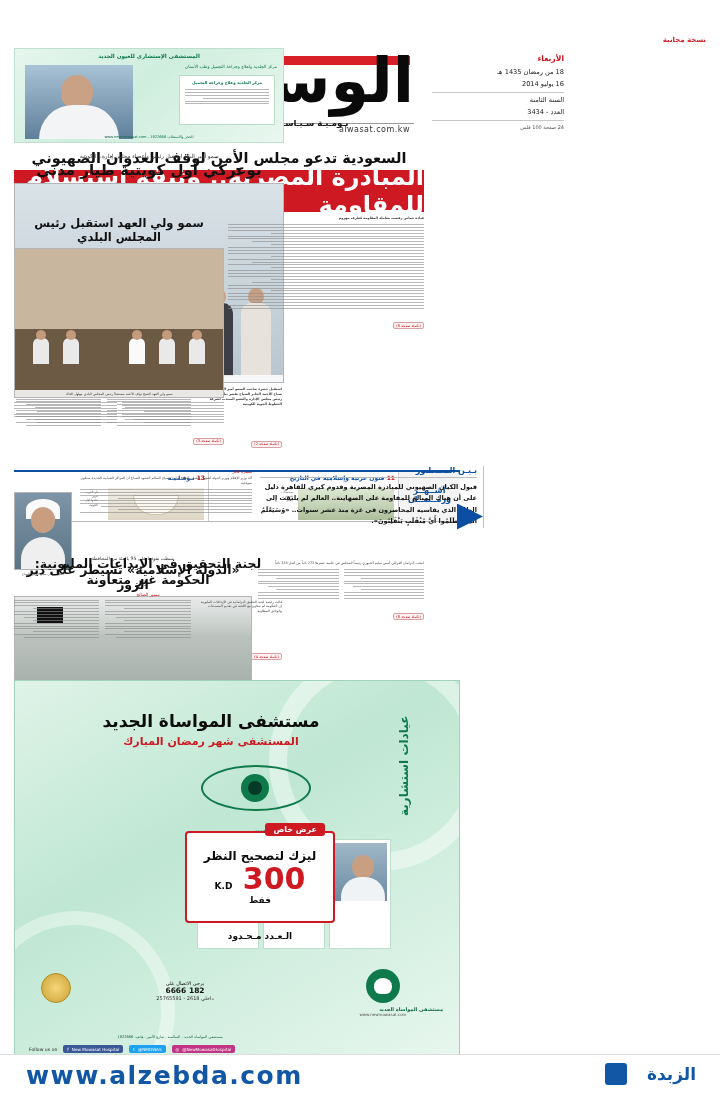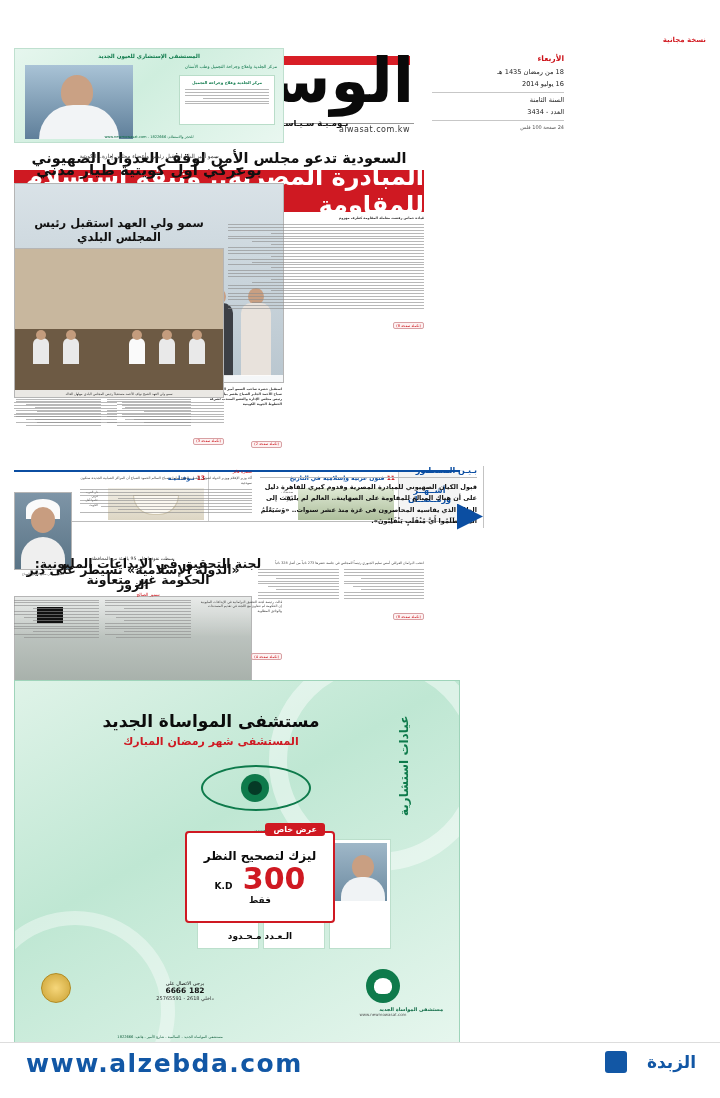--- a/index.html
+++ b/index.html
@@ -290,21 +290,21 @@
 
   
   .majlis { background: linear-gradient(#b9a48c,#8e7a63); position: relative; overflow: hidden; }
   .majlis .wall { position: absolute; top: 0; left: 0; right: 0; height: 58%; background: #c8b79e; }
   .majlis .chairs { position: absolute; bottom: 0; left: 0; right: 0; height: 46%; background: #6d5a44; }
   .majlis .p { position: absolute; bottom: 22%; width: 16px; height: 26px; background: #e9e9e9; border-radius: 6px 6px 0 0; }
   .majlis .p::before { content: ""; position: absolute; top: -8px; left: 3px; width: 10px; height: 10px; border-radius: 50%; background: #c49c7d; }
 
   
   .bottom-bar {
-    bottom: 16px; right: 0; left: 0; height: 40px; background: #fff;
+    bottom: 4px; right: 0; left: 0; height: 40px; background: #fff;
     border-top: 1px solid #ddd;
   }
   .bottom-url {
     position: absolute; top: 6px; left: 26px;
     font-size: 25px; font-weight: bold; color: #1257a5; letter-spacing: 1.5px;
   }
   .zebda {
     position: absolute; top: 8px; right: 24px;
     display: flex; align-items: center; gap: 20px;
   }

